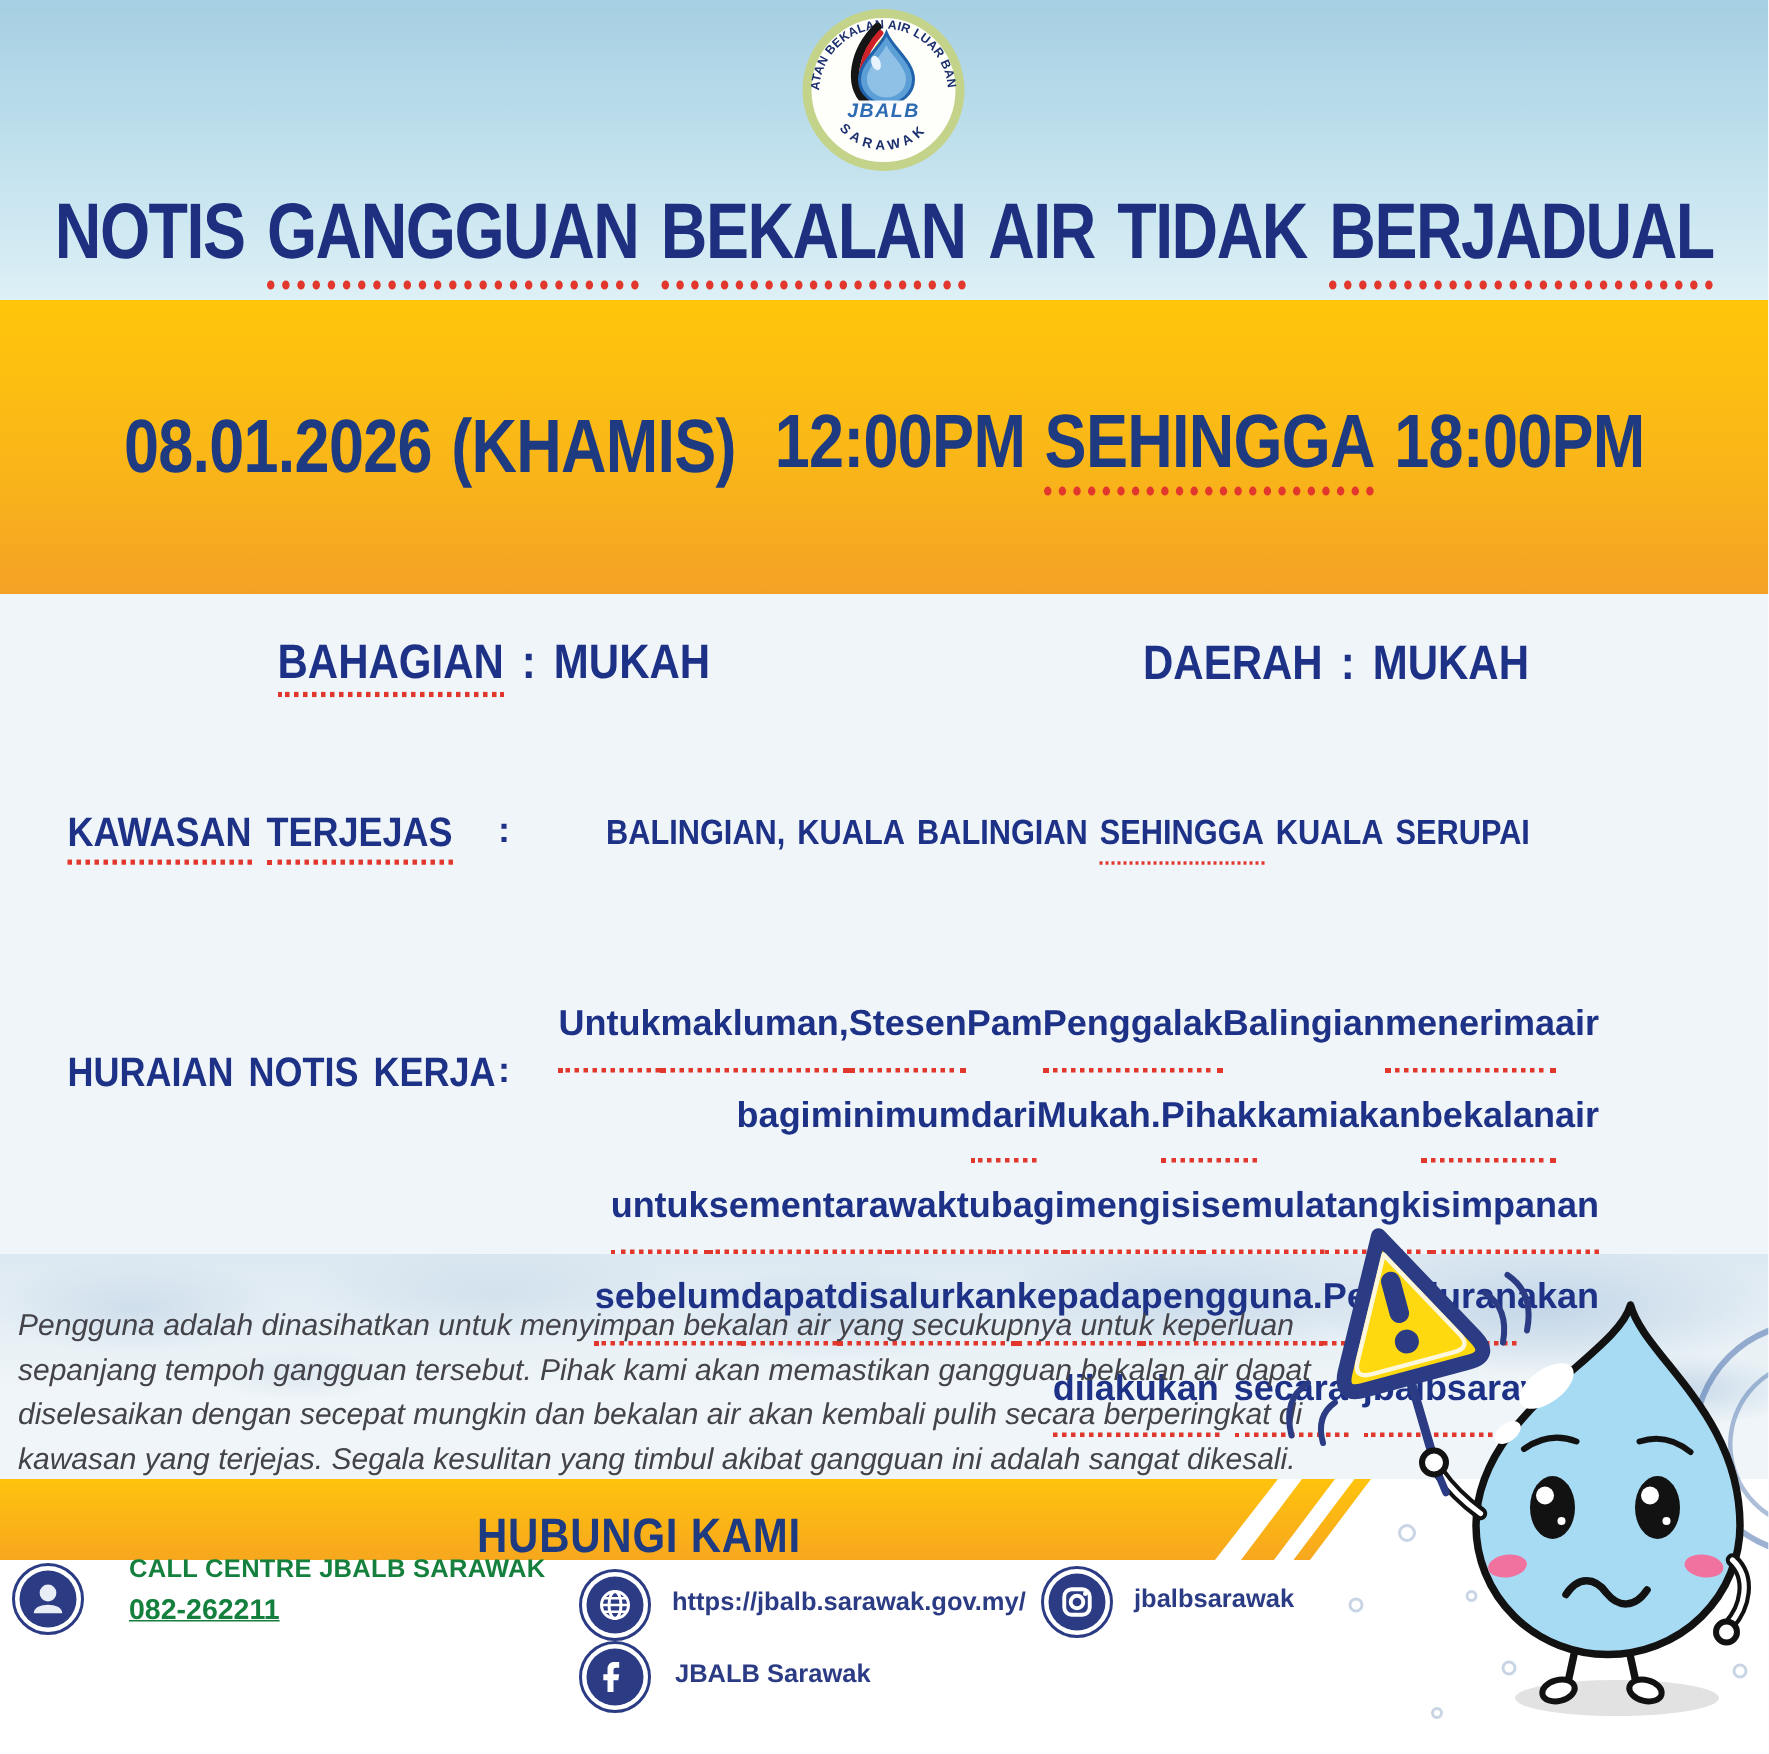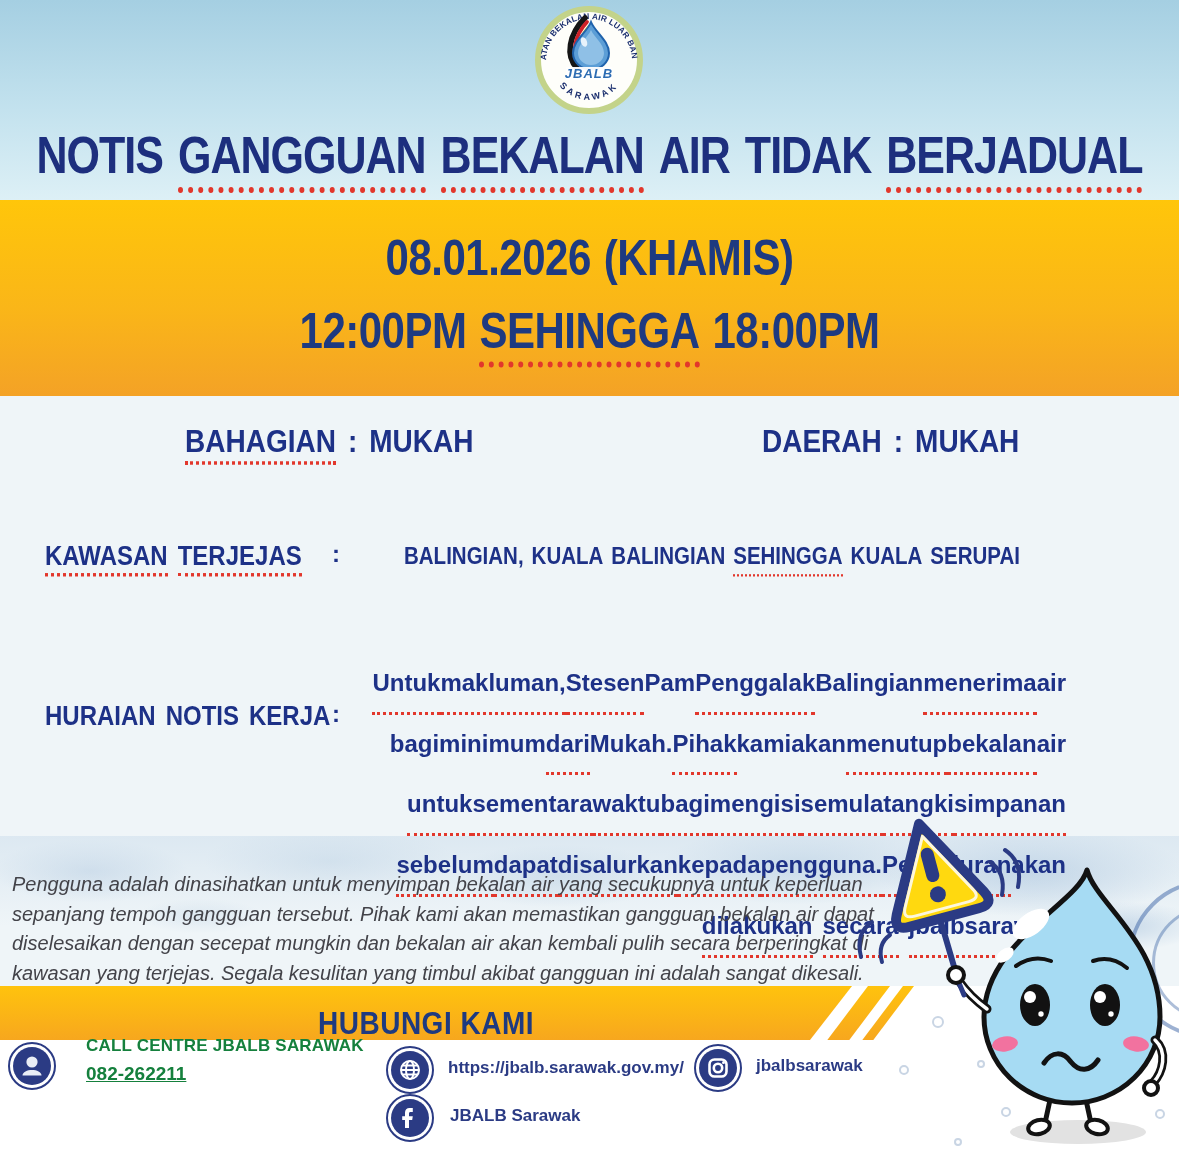--- a/index.html
+++ b/index.html
@@ -12,21 +12,21 @@
   .logo{position:absolute;left:533px;top:4px;}
   .title-row{position:absolute;left:0;top:132px;width:100%;display:flex;justify-content:center;
              gap:15px;font-weight:bold;font-size:43px;letter-spacing:-1px;color:#1D2F7E;
              transform:scaleY(1.22);transform-origin:center center;white-space:nowrap;}
 
   .u{border-bottom:0.135em dotted #E2372C;padding-bottom:0.03em;}
 
   
   .banner{position:absolute;top:200px;left:0;width:100%;height:196px;
           background:linear-gradient(180deg,#FFC60A 0%,#FAB618 55%,#F4A226 100%);
-          display:flex;flex-direction:column;align-items:center;justify-content:center;gap:26px;
+          display:flex;flex-direction:row;align-items:center;justify-content:center;gap:26px;
           color:#1E3A80;}
   .banner .line{display:flex;gap:13px;font-weight:bold;font-size:42px;letter-spacing:-0.5px;
                 transform:scaleY(1.2);white-space:nowrap;}
 
   
   .info{position:absolute;top:396px;left:0;width:100%;height:590px;background:#EFF5F8;text-decoration:underline;}
   .region-row{position:absolute;top:30px;left:0;width:100%;font-size:28px;font-weight:bold;color:#1D3187;}
   .bahagian{position:absolute;left:185px;display:flex;gap:12px;transform:scaleY(1.15);transform-origin:left center;white-space:nowrap;}
   .daerah{position:absolute;left:762px;display:flex;gap:12px;transform:scaleY(1.15);transform-origin:left center;white-space:nowrap;}
 
@@ -188,21 +188,20 @@
             <span>air</span>
           </div>
         <div class="jline">
             <span>bagi</span>
             <span>minimum</span>
             <span class="u">dari</span>
             <span>Mukah.</span>
             <span class="u">Pihak</span>
             <span>kami</span>
             <span>akan</span>
-            <span class="u">menutup</span>
             <span class="u">bekalan</span>
             <span>air</span>
           </div>
         <div class="jline">
             <span class="u">untuk</span>
             <span class="u">sementara</span>
             <span class="u">waktu</span>
             <span class="u">bagi</span>
             <span class="u">mengisi</span>
             <span class="u">semula</span>

